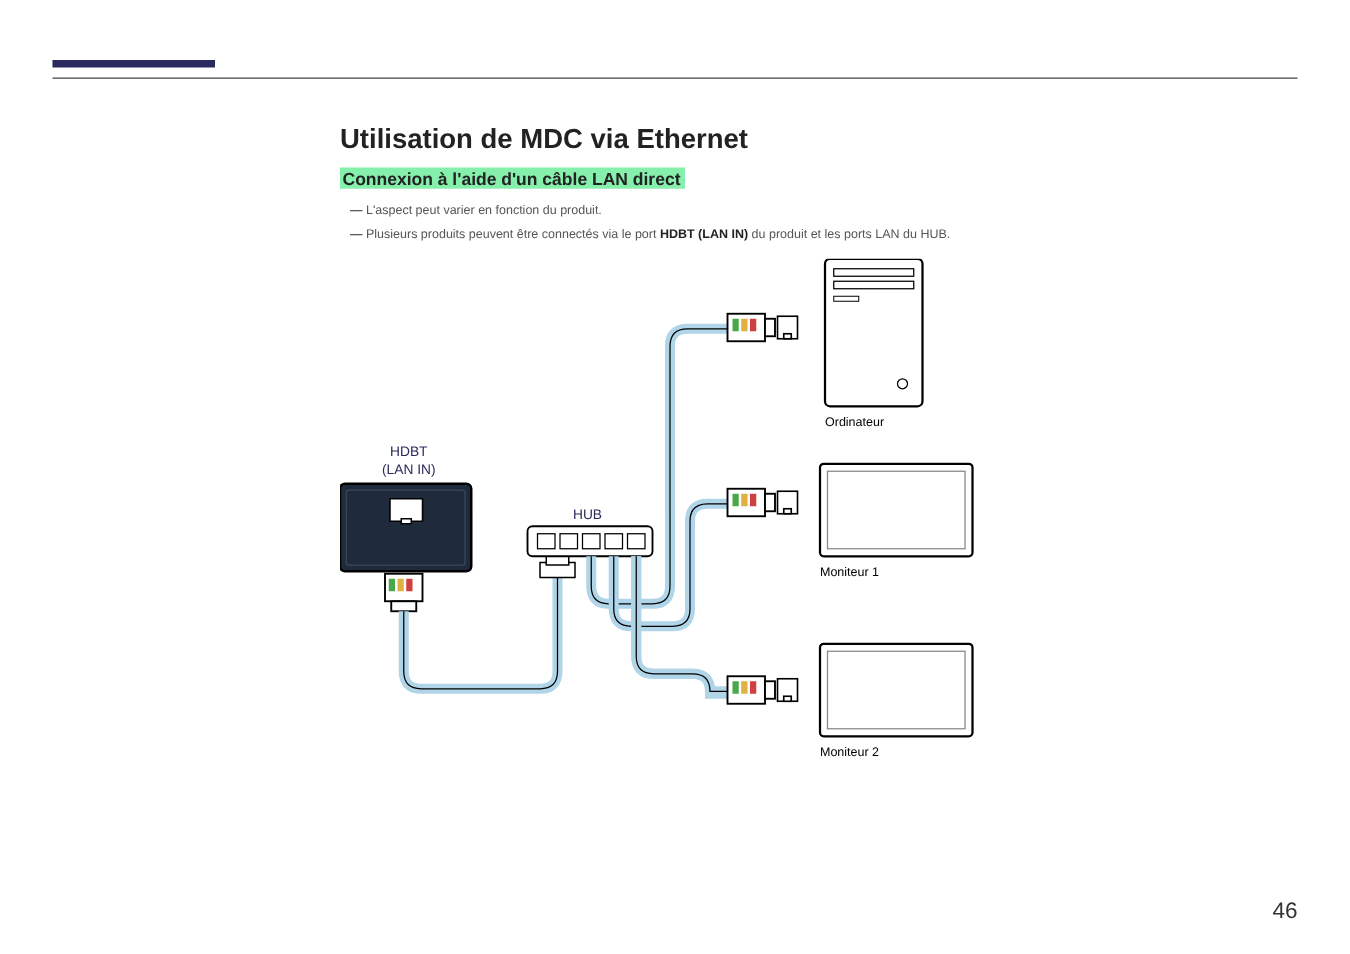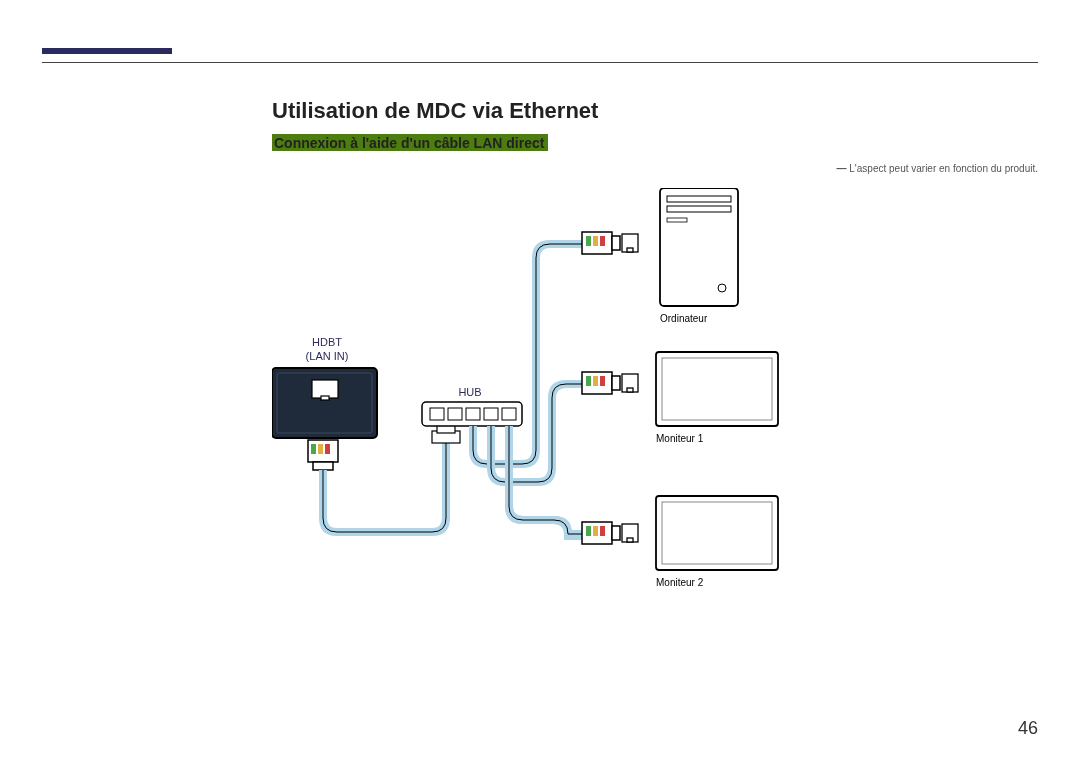--- a/index.html
+++ b/index.html
@@ -41,32 +41,31 @@
   }
   .intro {
     font-size: 10.5px;
     color: #333;
     line-height: 1.4;
     margin-bottom: 18px;
   }
   h2 {
     font-size: 14px;
     font-weight: 700;
-    background: #4d7c0f;
+    background: #86efac;
     display: inline-block;
     padding: 1px 4px 0 2px;
     margin-bottom: 6px;
     color: #222;
   }
   .note-line {
     font-size: 10px;
     color: #555;
     margin: 4px 0 0 8px;
     line-height: 1.5;
-    text-align: right;
   }
   .note-dash {
     display: inline-block;
     width: 10px;
     font-weight: bold;
     color: #555;
   }
   .note-line strong { color: #222; font-weight: 700; }
   .diagram {
     position: relative;
@@ -87,20 +86,24 @@
 
 <div class="top-accent"></div>
 <div class="top-rule"></div>
 
 <div class="content">
   <h1>Utilisation de MDC via Ethernet</h1>
   <h2>Connexion à l'aide d'un câble LAN direct</h2>
   <div class="note-line">
     <span class="note-dash">―</span>
     <span>L'aspect peut varier en fonction du produit.</span>
+  </div>
+  <div class="note-line">
+    <span class="note-dash">―</span>
+    <span>Plusieurs produits peuvent être connectés via le port </span><strong>HDBT (LAN IN)</strong><span> du produit et les ports LAN du HUB.</span>
   </div>
 
   <div class="diagram">
     <svg width="520" height="450" viewBox="0 0 520 450">
 
       <g>
         <rect x="0" y="180" width="105" height="70" rx="4" fill="#1f2a3a" stroke="#000" stroke-width="2"></rect>
         <rect x="5" y="185" width="95" height="60" rx="2" fill="#1f2a3a" stroke="#3a4a5e" stroke-width="1"></rect>
 
         <rect x="40" y="192" width="26" height="18" fill="#fff" stroke="#000" stroke-width="1.2"></rect>

